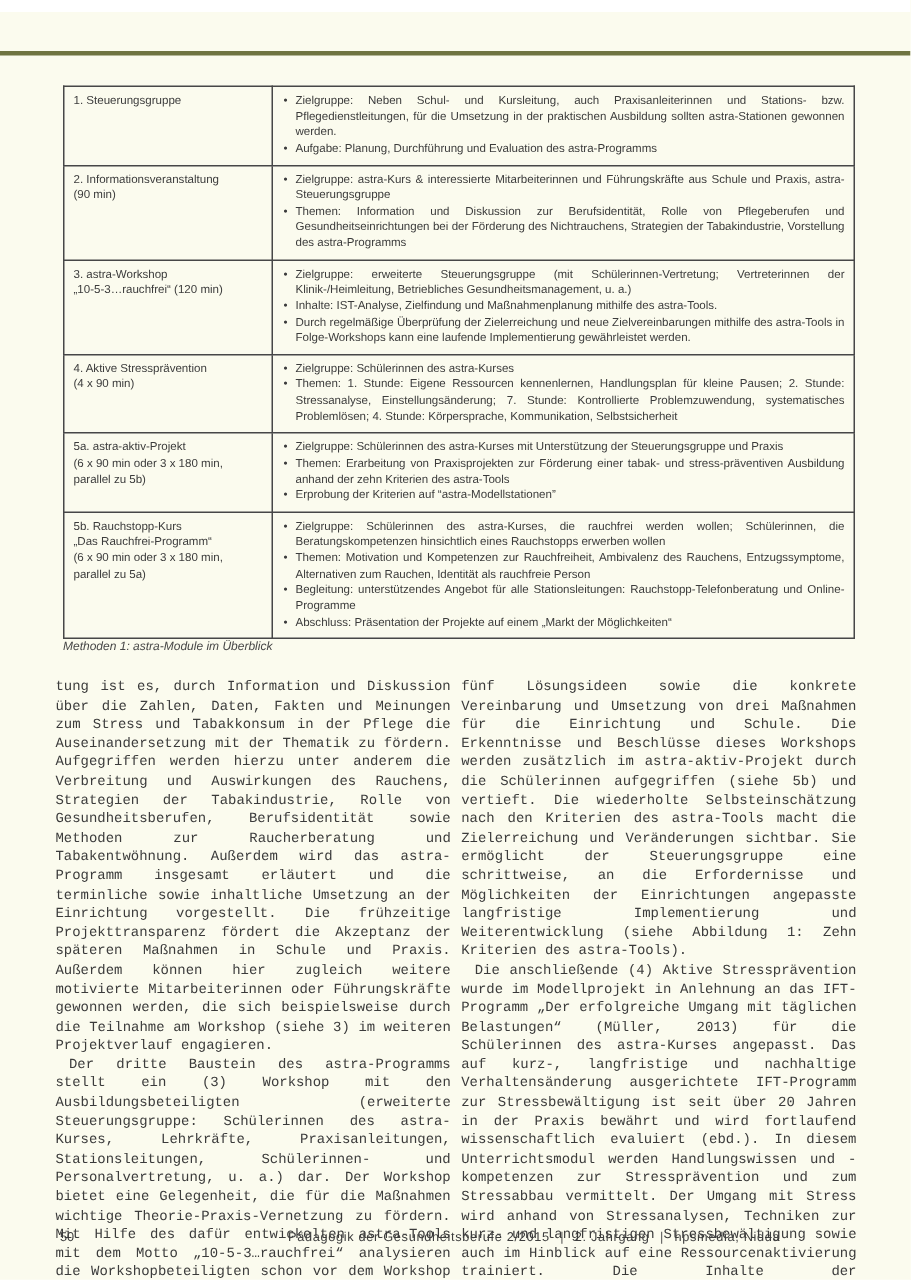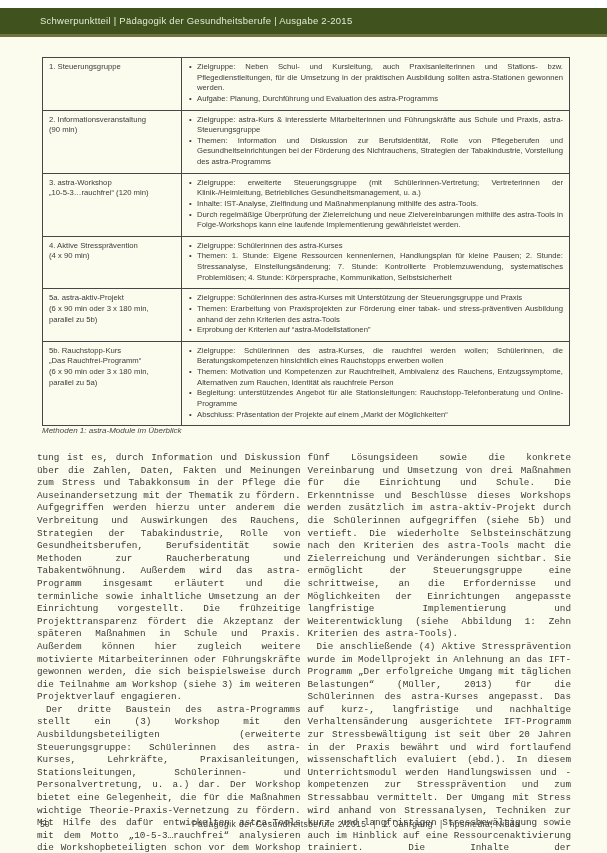--- a/index.html
+++ b/index.html
@@ -53,23 +53,20 @@
   .footer .page-number { position:absolute; left:40px; top:0; }
   .footer .footer-info { position:absolute; left:172px; top:0; letter-spacing:0.45px;padding-left:20px; }
   .footer .sep { display:inline-block; margin:0 7px; color:#555; }
 </style>
 </head>
 <body>
 
 <div class="page">
   <div class="top-strip"></div>
 
-  <div class="header-band">
-    <span class="header-text">Schwerpunktteil | Pädagogik der Gesundheitsberufe | Ausgabe 2-2015</span>
-  </div>
   <div class="header-line"></div>
 
   <div class="table-wrap">
     <table class="modules">
       <tbody>
         <tr>
           <td class="mod">1. Steuerungsgruppe</td>
           <td class="desc">
             <ul>
               <li>Zielgruppe: Neben Schul- und Kursleitung, auch Praxisanleiterinnen und Stations- bzw. Pflegedienstleitungen, für die Umsetzung in der praktischen Ausbildung sollten astra-Stationen gewonnen werden.</li>

